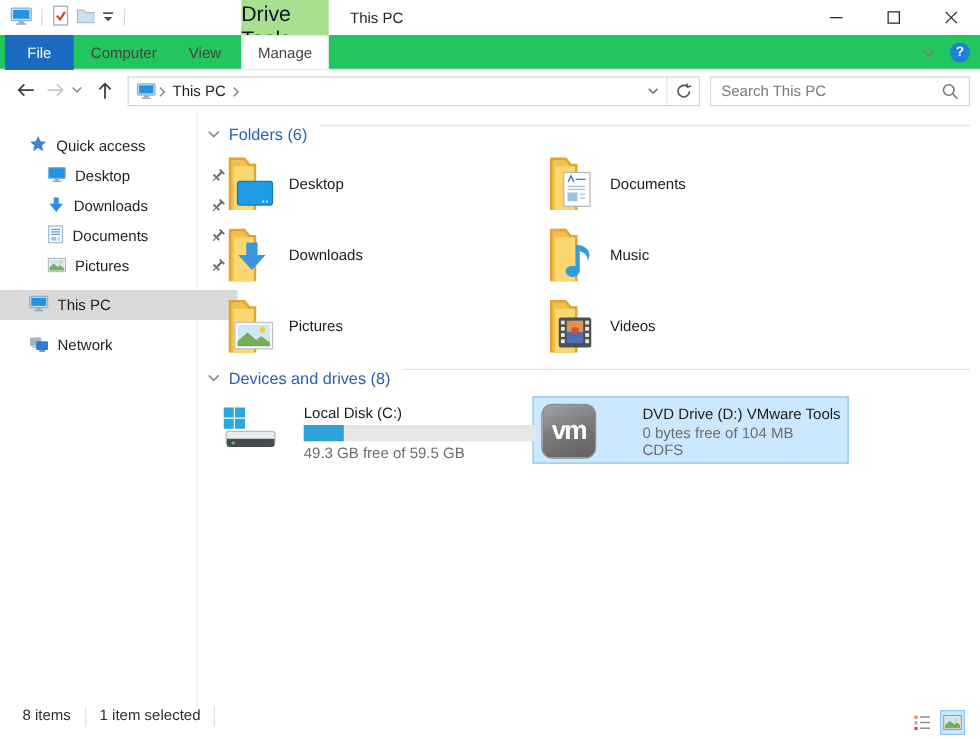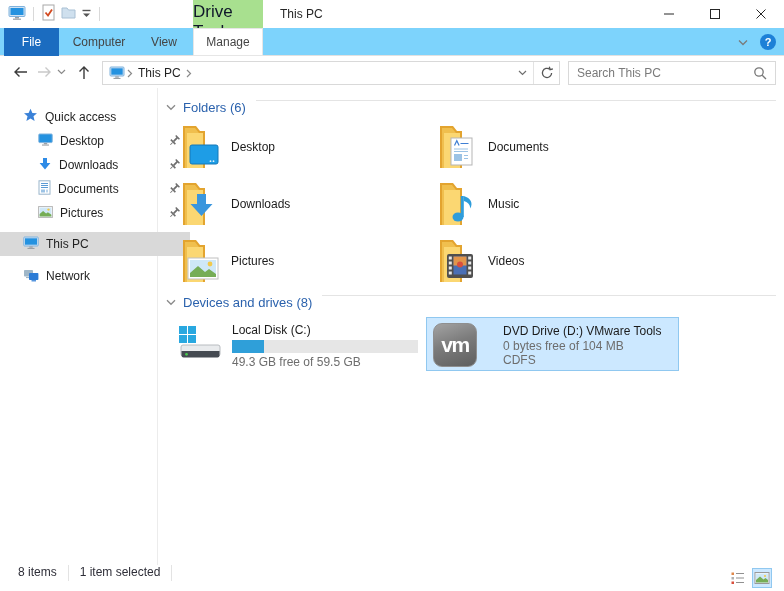--- a/index.html
+++ b/index.html
@@ -10,21 +10,21 @@
   
   .titlebar { position:absolute; top:0; left:0; right:0; height:28px; background:#fff; }
   .qat { position:absolute; left:8px; top:0; height:28px; display:flex; align-items:center; gap:5px; }
   .qat-sep { width:1px; height:14px; background:#d9d9d9; margin:0 2px; }
   .ctx-group { position:absolute; left:193px; top:0; width:70px; height:44px; display:flex; align-items:center; justify-content:center; font-size:17px; color:#0f172a; }
   .win-title { position:absolute; left:280px; top:0; height:28px; line-height:28px; font-size:12px; color:#262626; }
   .win-controls { position:absolute; right:0; top:0; height:28px; display:flex; }
   .wbtn { width:46px; height:28px; display:flex; align-items:center; justify-content:center; background:transparent; border:none; cursor:default; }
 
   
-  .tabrow { position:absolute; top:28px; left:0; right:0; height:28px; border-bottom:1px solid #e1e1e1; background:#7dd3fc;padding-left:21px; }
+  .tabrow { position:absolute; top:28px; left:0; right:0; height:28px; border-bottom:1px solid #e1e1e1; background:#22c55e;padding-left:21px; }
   .tab { position:absolute; top:0; height:28px; display:flex; align-items:center; justify-content:center; font-size:12px; color:#444; }
   .tab-file { left:4px; width:55px; color:#fff; }
   .tab-computer { left:62px; width:74px; }
   .tab-view { left:139px; width:50px; }
   .tab-manage { left:193px; width:70px; background:#fff; border:1px solid #e6e6e6; }
   .ribbon-min { position:absolute; right:32px; top:6px; width:18px; height:16px; display:flex; align-items:center; justify-content:center; }
   .help-btn { position:absolute; right:8px; top:6px; width:16px; height:16px; border-radius:50%; background:#1d80d7; color:#fff; font-size:11px; font-weight:bold; display:flex; align-items:center; justify-content:center; }
 
   
   .navrow { position:absolute; top:57px; left:0; right:0; height:31px; background:#fff; }
@@ -56,21 +56,21 @@
   .group-rule { flex:1; height:1px; background:#e4e4e4; margin-left:10px; }
   .gh1 { top:12px; } .gh2 { top:207px; }
 
   .folder-grid { position:absolute; left:10px; top:32px; display:grid; grid-template-columns:253px 253px; column-gap:4px; row-gap:3px; }
   .tile { height:54px; display:flex; align-items:center; padding-left:6px; }
   .flabel { margin-left:10px; font-size:12px; color:#1b1b1b; }
 
   .drive-grid { position:absolute; left:10px; top:229px; display:grid; grid-template-columns:253px 253px; column-gap:4px; }
   .drive-tile { height:54px; display:flex; padding:5px 6px; }
   .drive-tile.selected { background:#cce8ff; border:1px solid #90c8f0;gap:17px; }
-  .dinfo { margin-left:9px; flex:1; padding-top:1px; min-width:0; }
+  .dinfo { margin-left:20px; flex:1; padding-top:1px; min-width:0; }
   .dname { font-size:12px; color:#1b1b1b; line-height:15px; white-space:nowrap; }
   .dbar { width:186px; height:13px; background:#e6e6e6; margin-top:2px; position:relative; }
   .dfill { position:absolute; left:0; top:0; bottom:0; background:#2f9fd9; }
   .dsub { font-size:12px; color:#6d6d6d; line-height:15px; margin-top:2px; white-space:nowrap; }
   .dsub2 { font-size:12px; color:#6d6d6d; line-height:14px; white-space:nowrap; }
   .vmlogo { width:44px; height:44px; border-radius:9px; background:linear-gradient(160deg,#a3a3a3 0%,#7c7c7c 45%,#5f5f5f 100%); border:1px solid #8f8f8f; display:flex; align-items:center; justify-content:center; color:#fff; font-weight:bold; font-size:21px; letter-spacing:-1.5px; }
 
   
   .statusbar { position:absolute; left:0; right:0; bottom:0; height:26px; background:#fff; }
   .sb-left { position:absolute; left:18px; top:0; height:26px; display:flex; align-items:flex-start; font-size:12px; color:#2e2e38; }

